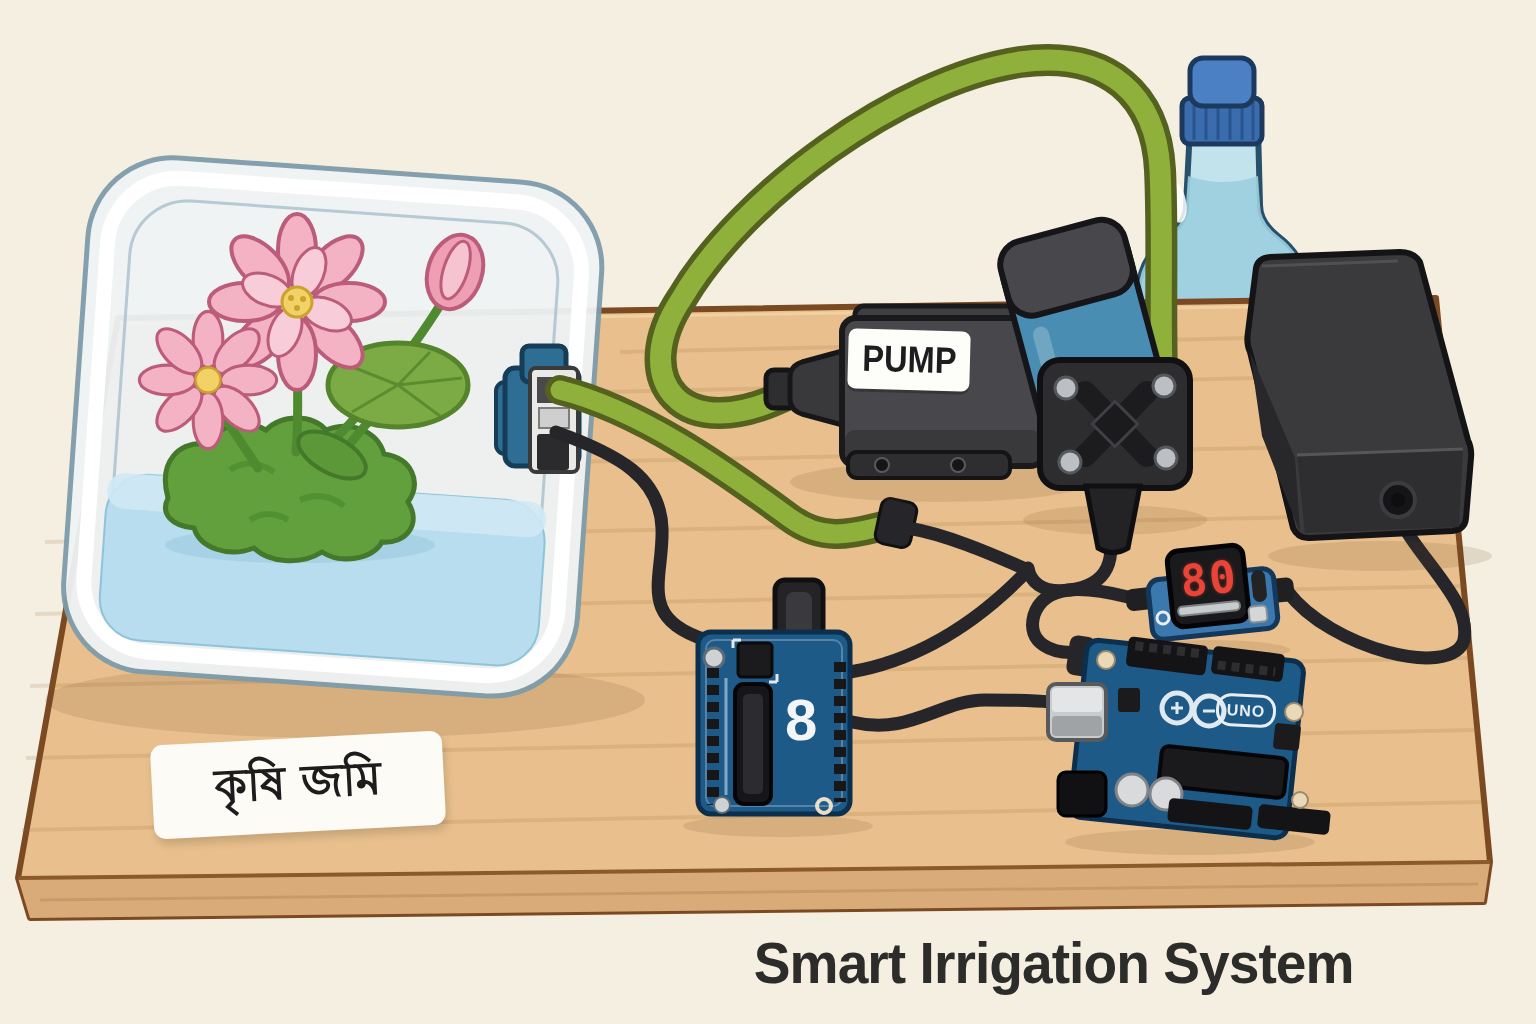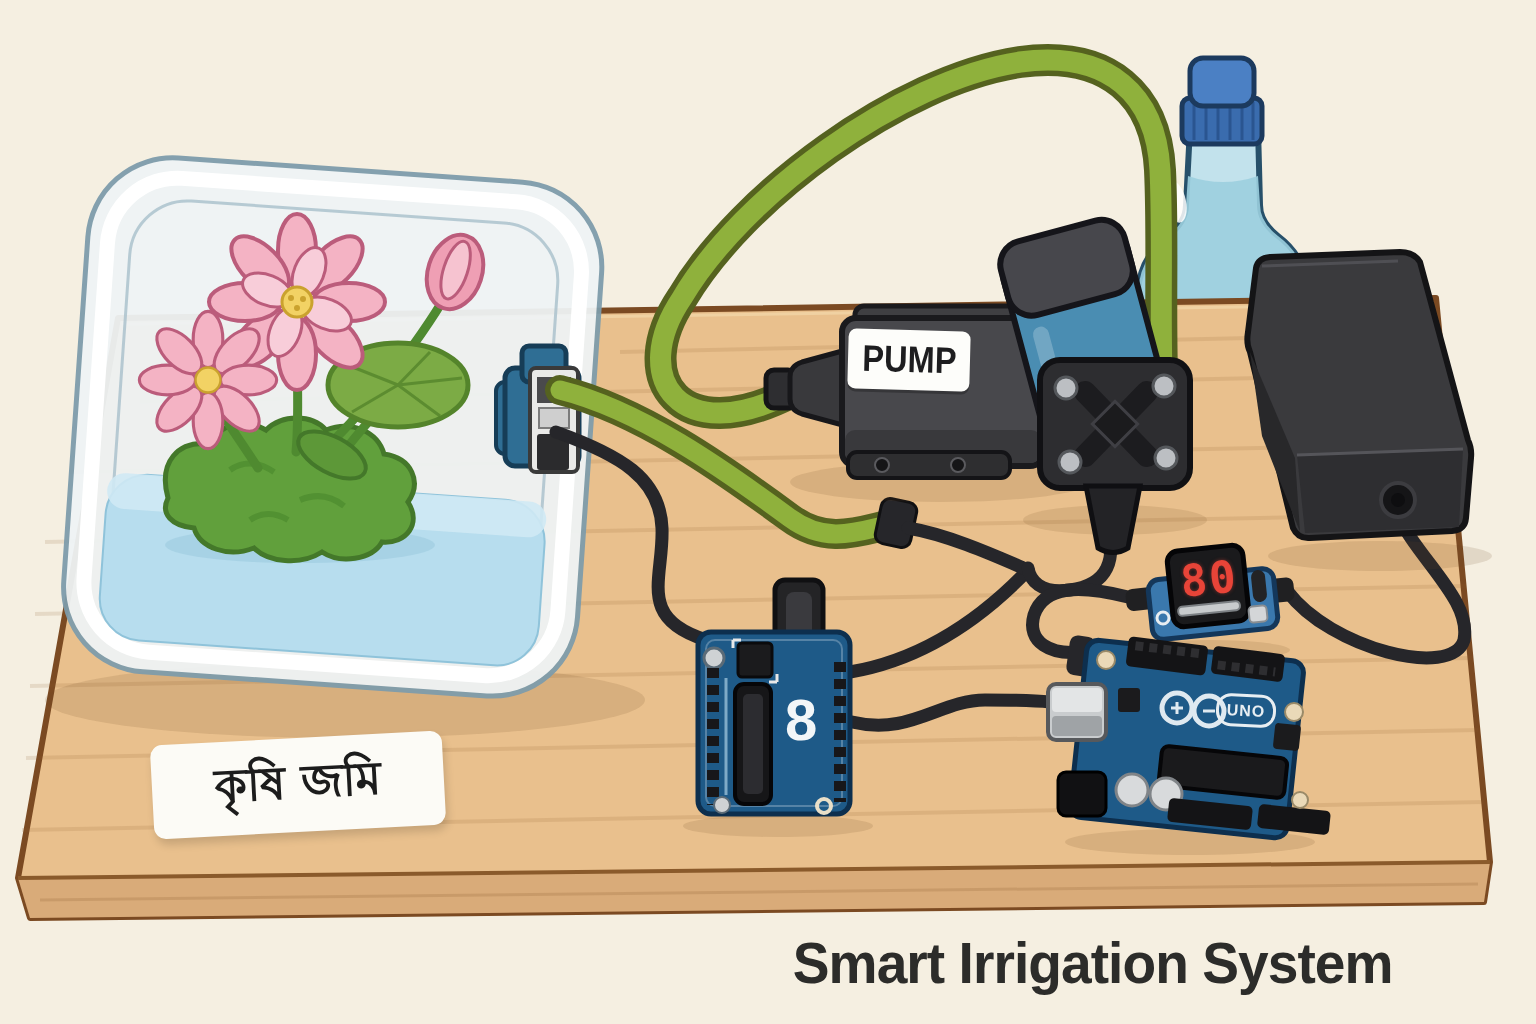--- a/index.html
+++ b/index.html
@@ -15,21 +15,21 @@
       border-radius:12px;transform:rotate(-3deg);box-shadow:2px 6px 8px rgba(0,0,0,.15);
       font-weight:700;font-size:46px;color:#1c1c1c;font-family:"DejaVu Sans",sans-serif;}
   .seg-display{left:1176px;top:554px;width:66px;height:48px;transform:rotate(-6deg);
       color:#e84438;font-family:"DejaVu Sans Mono",monospace;font-weight:700;font-size:44px;
       letter-spacing:2px;text-shadow:0 0 4px rgba(232,68,56,.5);}
   .uno-pill{left:1216px;top:694px;width:54px;height:27px;border:3px solid #e8eef2;
       border-radius:15px;transform:rotate(3deg);color:#e8eef2;font-weight:700;font-size:16px;
       letter-spacing:1px;}
   .mini-logo{left:776px;top:684px;width:50px;height:70px;color:#f2f6f8;font-weight:700;
       font-size:58px;transform:rotate(-1deg);}
-  .title{left:748px;top:924px;width:690px;height:76px;color:#2c2c2a;font-weight:700;
+  .title{left:709px;top:924px;width:690px;height:76px;color:#2c2c2a;font-weight:700;
       font-size:58px;white-space:nowrap;}
   .title span{display:inline-block;transform:scaleX(.95);letter-spacing:-1px;}
 </style>
 </head>
 <body>
 
 <div class="stage">
 <svg width="1536" height="1024" viewBox="0 0 1536 1024">
 
   <rect x="0" y="0" width="1536" height="1024" fill="#f5efe1"></rect>

